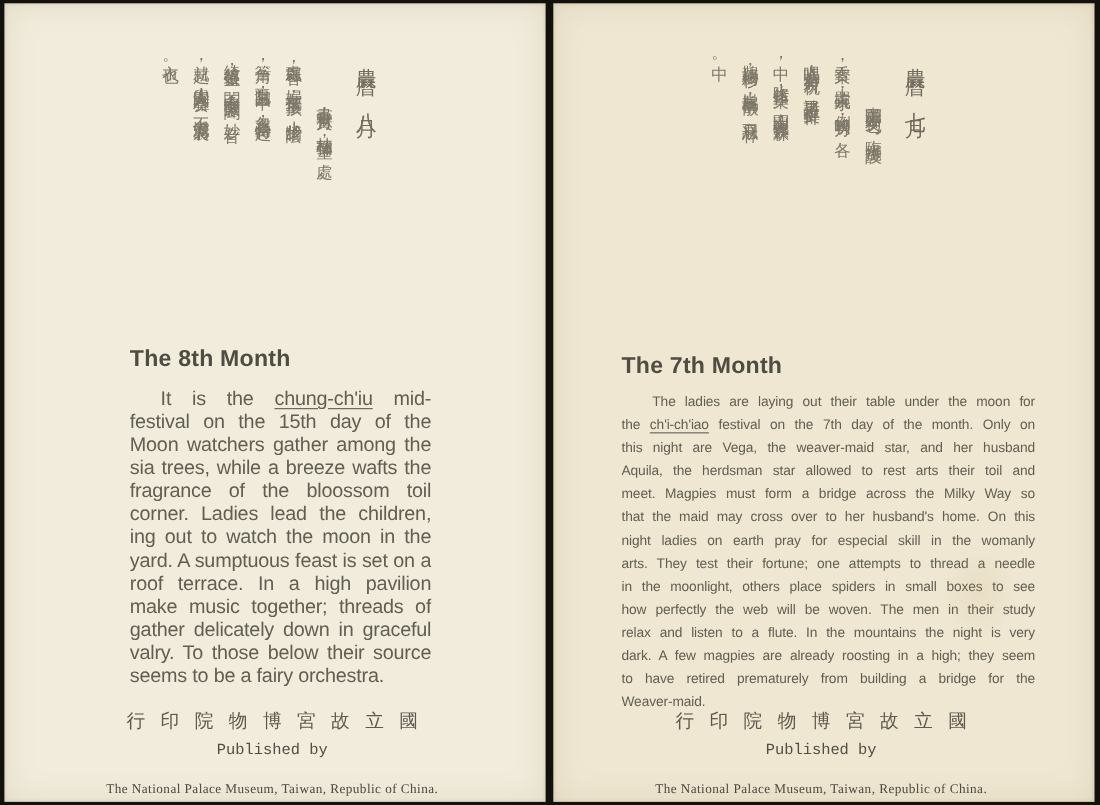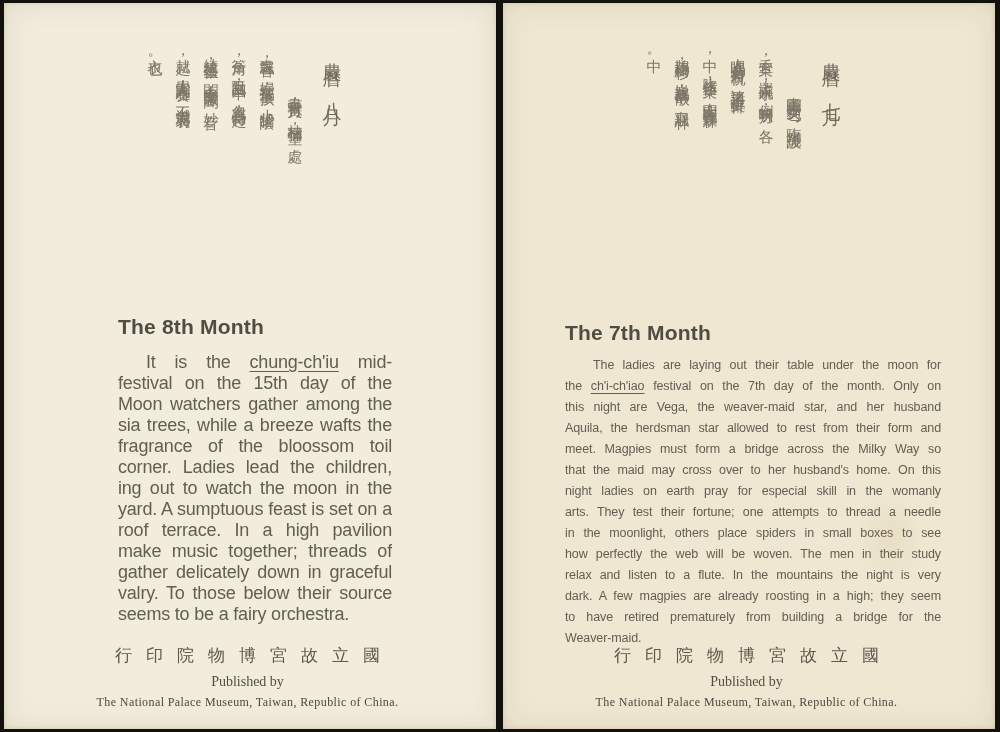--- a/index.html
+++ b/index.html
@@ -58,22 +58,22 @@
   .u { text-decoration:underline; text-underline-offset:3px; }
 
   
   .footer { position:absolute; left:0; right:5px; top:641px; text-align:center; }
   .footer-cjk {
     font-family:"DejaVu Serif", serif;
     font-size:17px; letter-spacing:14px; padding-left:14px;
     color:#5d594e; margin-bottom:7px;
   }
   .footer-pub {
-    font-family:Liberation Serif, serif;
-    font-size:14px; color:#514e45; margin-bottom:5px;
+    font-family:Liberation Mono, monospace;
+    font-size:14px; color:#514e45; margin-bottom:20px;
   }
   .footer-museum {
     font-family:"Liberation Serif", serif;
     font-size:12px; color:#4c4940; letter-spacing:0.4px;
   }
 </style>
 </head>
 <body>
 
 <section class="page page-left">
@@ -120,21 +120,21 @@
       <div class="cjk-col">中，吹笛作樂，山間夜氣森森，</div>
       <div class="cjk-col">鵲棲樹杪，豈鵲橋早散，息羽林</div>
       <div class="cjk-col">中。</div>
     </div>
   <div class="english">
     <h2 class="heading">The 7th Month</h2>
     <div class="para">
         <div class="line indent">The ladies are laying out their table under the moon for</div>
         <div class="line">the <span class="u">ch'i-ch'iao</span> festival on the 7th day of the month. Only on</div>
         <div class="line">this night are Vega, the weaver-maid star, and her husband</div>
-        <div class="line">Aquila, the herdsman star allowed to rest from their form and</div>
+        <div class="line">Aquila, the herdsman star allowed to rest arts their toil and</div>
         <div class="line">meet. Magpies must form a bridge across the Milky Way so</div>
         <div class="line">that the maid may cross over to her husband's home. On this</div>
         <div class="line">night ladies on earth pray for especial skill in the womanly</div>
         <div class="line">arts. They test their fortune; one attempts to thread a needle</div>
         <div class="line">in the moonlight, others place spiders in small boxes to see</div>
         <div class="line">how perfectly the web will be woven. The men in their study</div>
         <div class="line">relax and listen to a flute. In the mountains the night is very</div>
         <div class="line">dark. A few magpies are already roosting in a high; they seem</div>
         <div class="line">to have retired prematurely from building a bridge for the</div>
         <div class="line last">Weaver-maid.</div>

